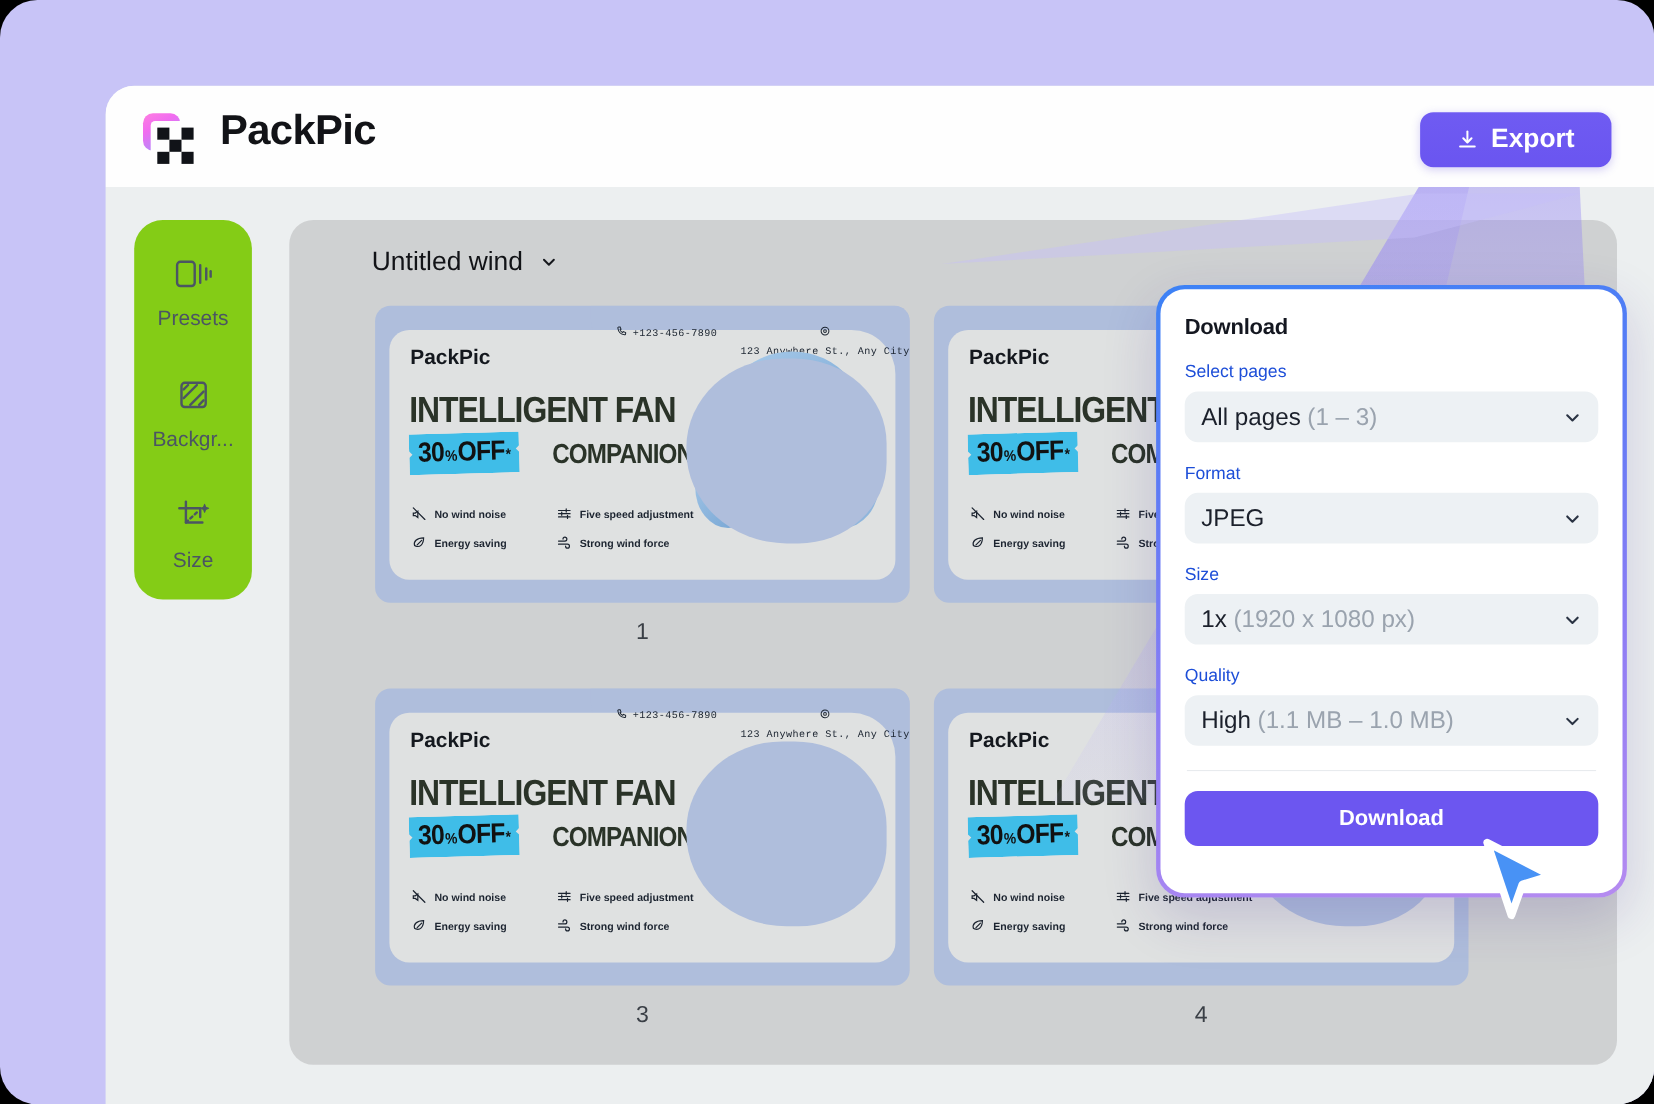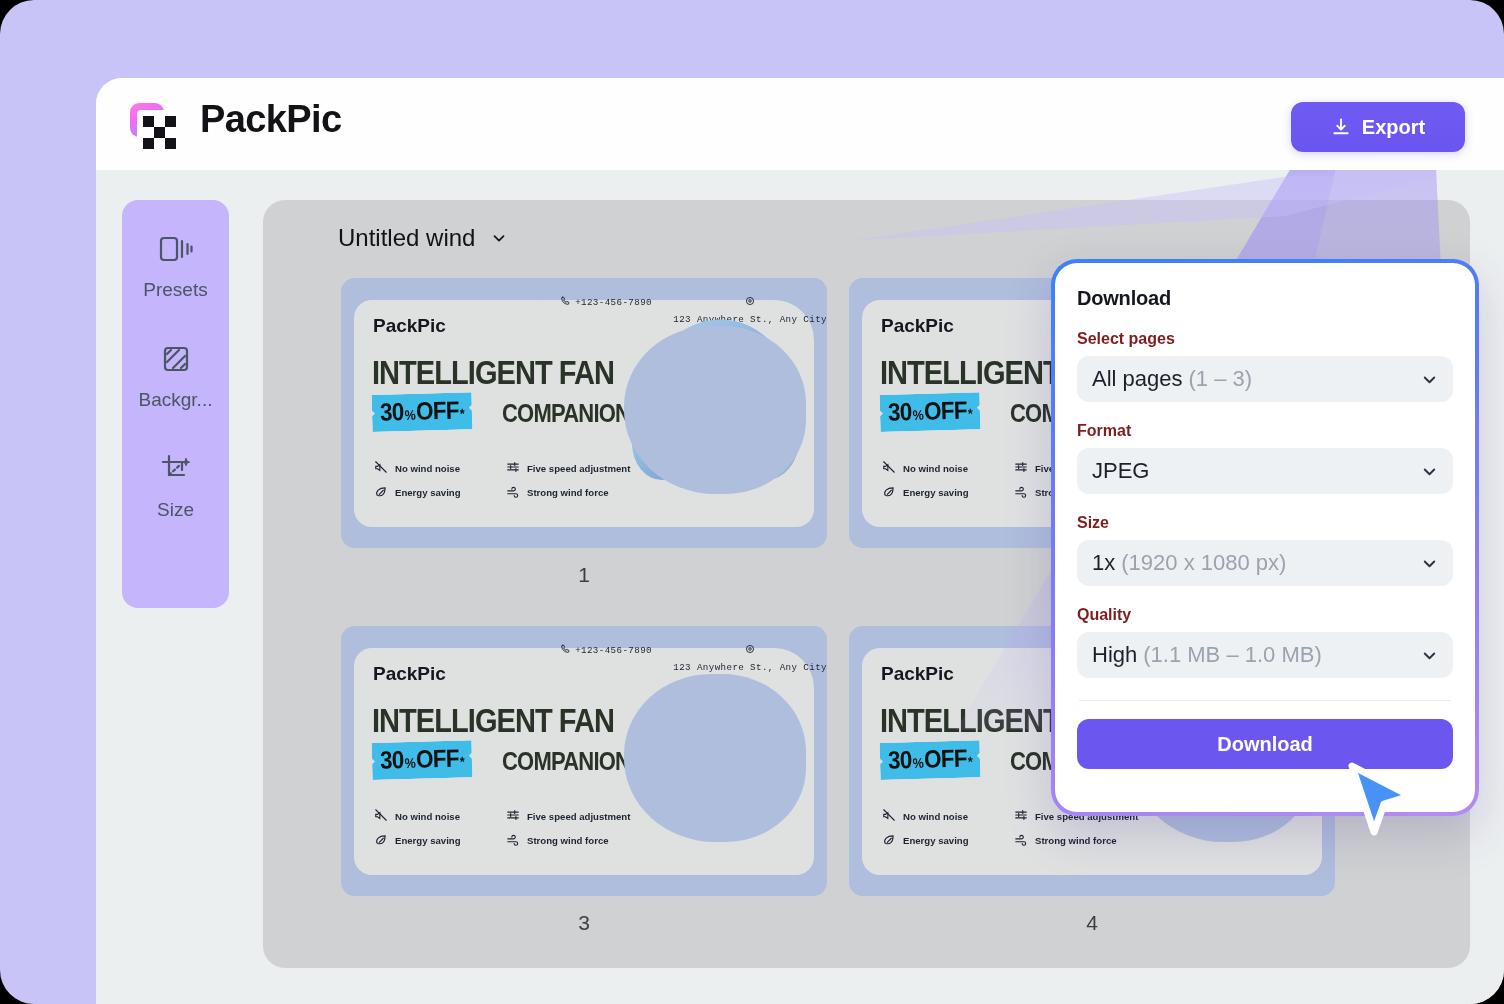--- a/index.html
+++ b/index.html
@@ -58,39 +58,39 @@
   }
 
   #export-btn {
     position: absolute; right: 39px; top: 24px;
     width: 174px; height: 50px;
     background: linear-gradient(180deg,#6F5BF2 0%, #6A55F0 100%);
     border-radius: 12px;
     border: none;
     display: flex; align-items: center; justify-content: center;
     gap: 11px;
-    color: #fff; font-size: 20px; font-weight: 700;
+    color: #fff; font-size: 24px; font-weight: 700;
     cursor: pointer;
     z-index: 40;
     box-shadow: 0 2px 8px rgba(90,70,220,.25);
   }
 
   
   #beam {
     position: absolute; z-index: 12;
     left: 0; top: 92px; width: 1408px; height: 660px;
     pointer-events: none;
   }
 
   
   #rail {
     position: absolute; left: 26px; top: 122px;
-    width: 107px; height: 408px;
-    background: #c4b5fd;
-    border-radius: 16px;
+    width: 107px; height: 345px;
+    background: #84cc16;
+    border-radius: 26px;
     z-index: 6;
   }
   .tool { position:absolute; width:107px; text-align:center; }
   .tool .ticon { height: 42px; display:flex; align-items:center; justify-content:center; }
   .tool .tlabel { margin-top: 9px; font-size: 19px; color: #4B5563; }
 
   
   #canvas {
     position: absolute; left: 167px; top: 122px;
     width: 1207px; height: 768px;
@@ -169,21 +169,21 @@
     box-shadow: 0 18px 48px rgba(60,40,140,.18);
   }
   #panel {
     width: 100%; height: 100%;
     background: #FFFFFF;
     border-radius: 22px;
     padding: 24px 22px 12px 22px;
     position: relative;
   }
   #panel h2 { font-size: 20px; font-weight: 700; color:#141720; letter-spacing:-.2px; }
-  .field-label { font-size: 16px; font-weight: 700; color:#7f1d1d; margin: 20px 0 8px 0; }
+  .field-label { font-size: 16px; font-weight: 400; color:#1d4ed8; margin: 20px 0 8px 0; }
   .select {
     height: 46px; background: #EDF1F4; border-radius: 12px;
     display:flex; align-items:center; padding: 0 14px 0 15px;
     font-size: 22px; color:#1B202B; cursor:pointer;
     justify-content: space-between;
   }
   .select .sv { display:flex; align-items:baseline; gap:6px; }
   .select .sub { color:#9AA3AE; }
   .divider { height:1px; background:#E8EBEE; margin: 22px 2px 0 2px; }
   #download-btn {

